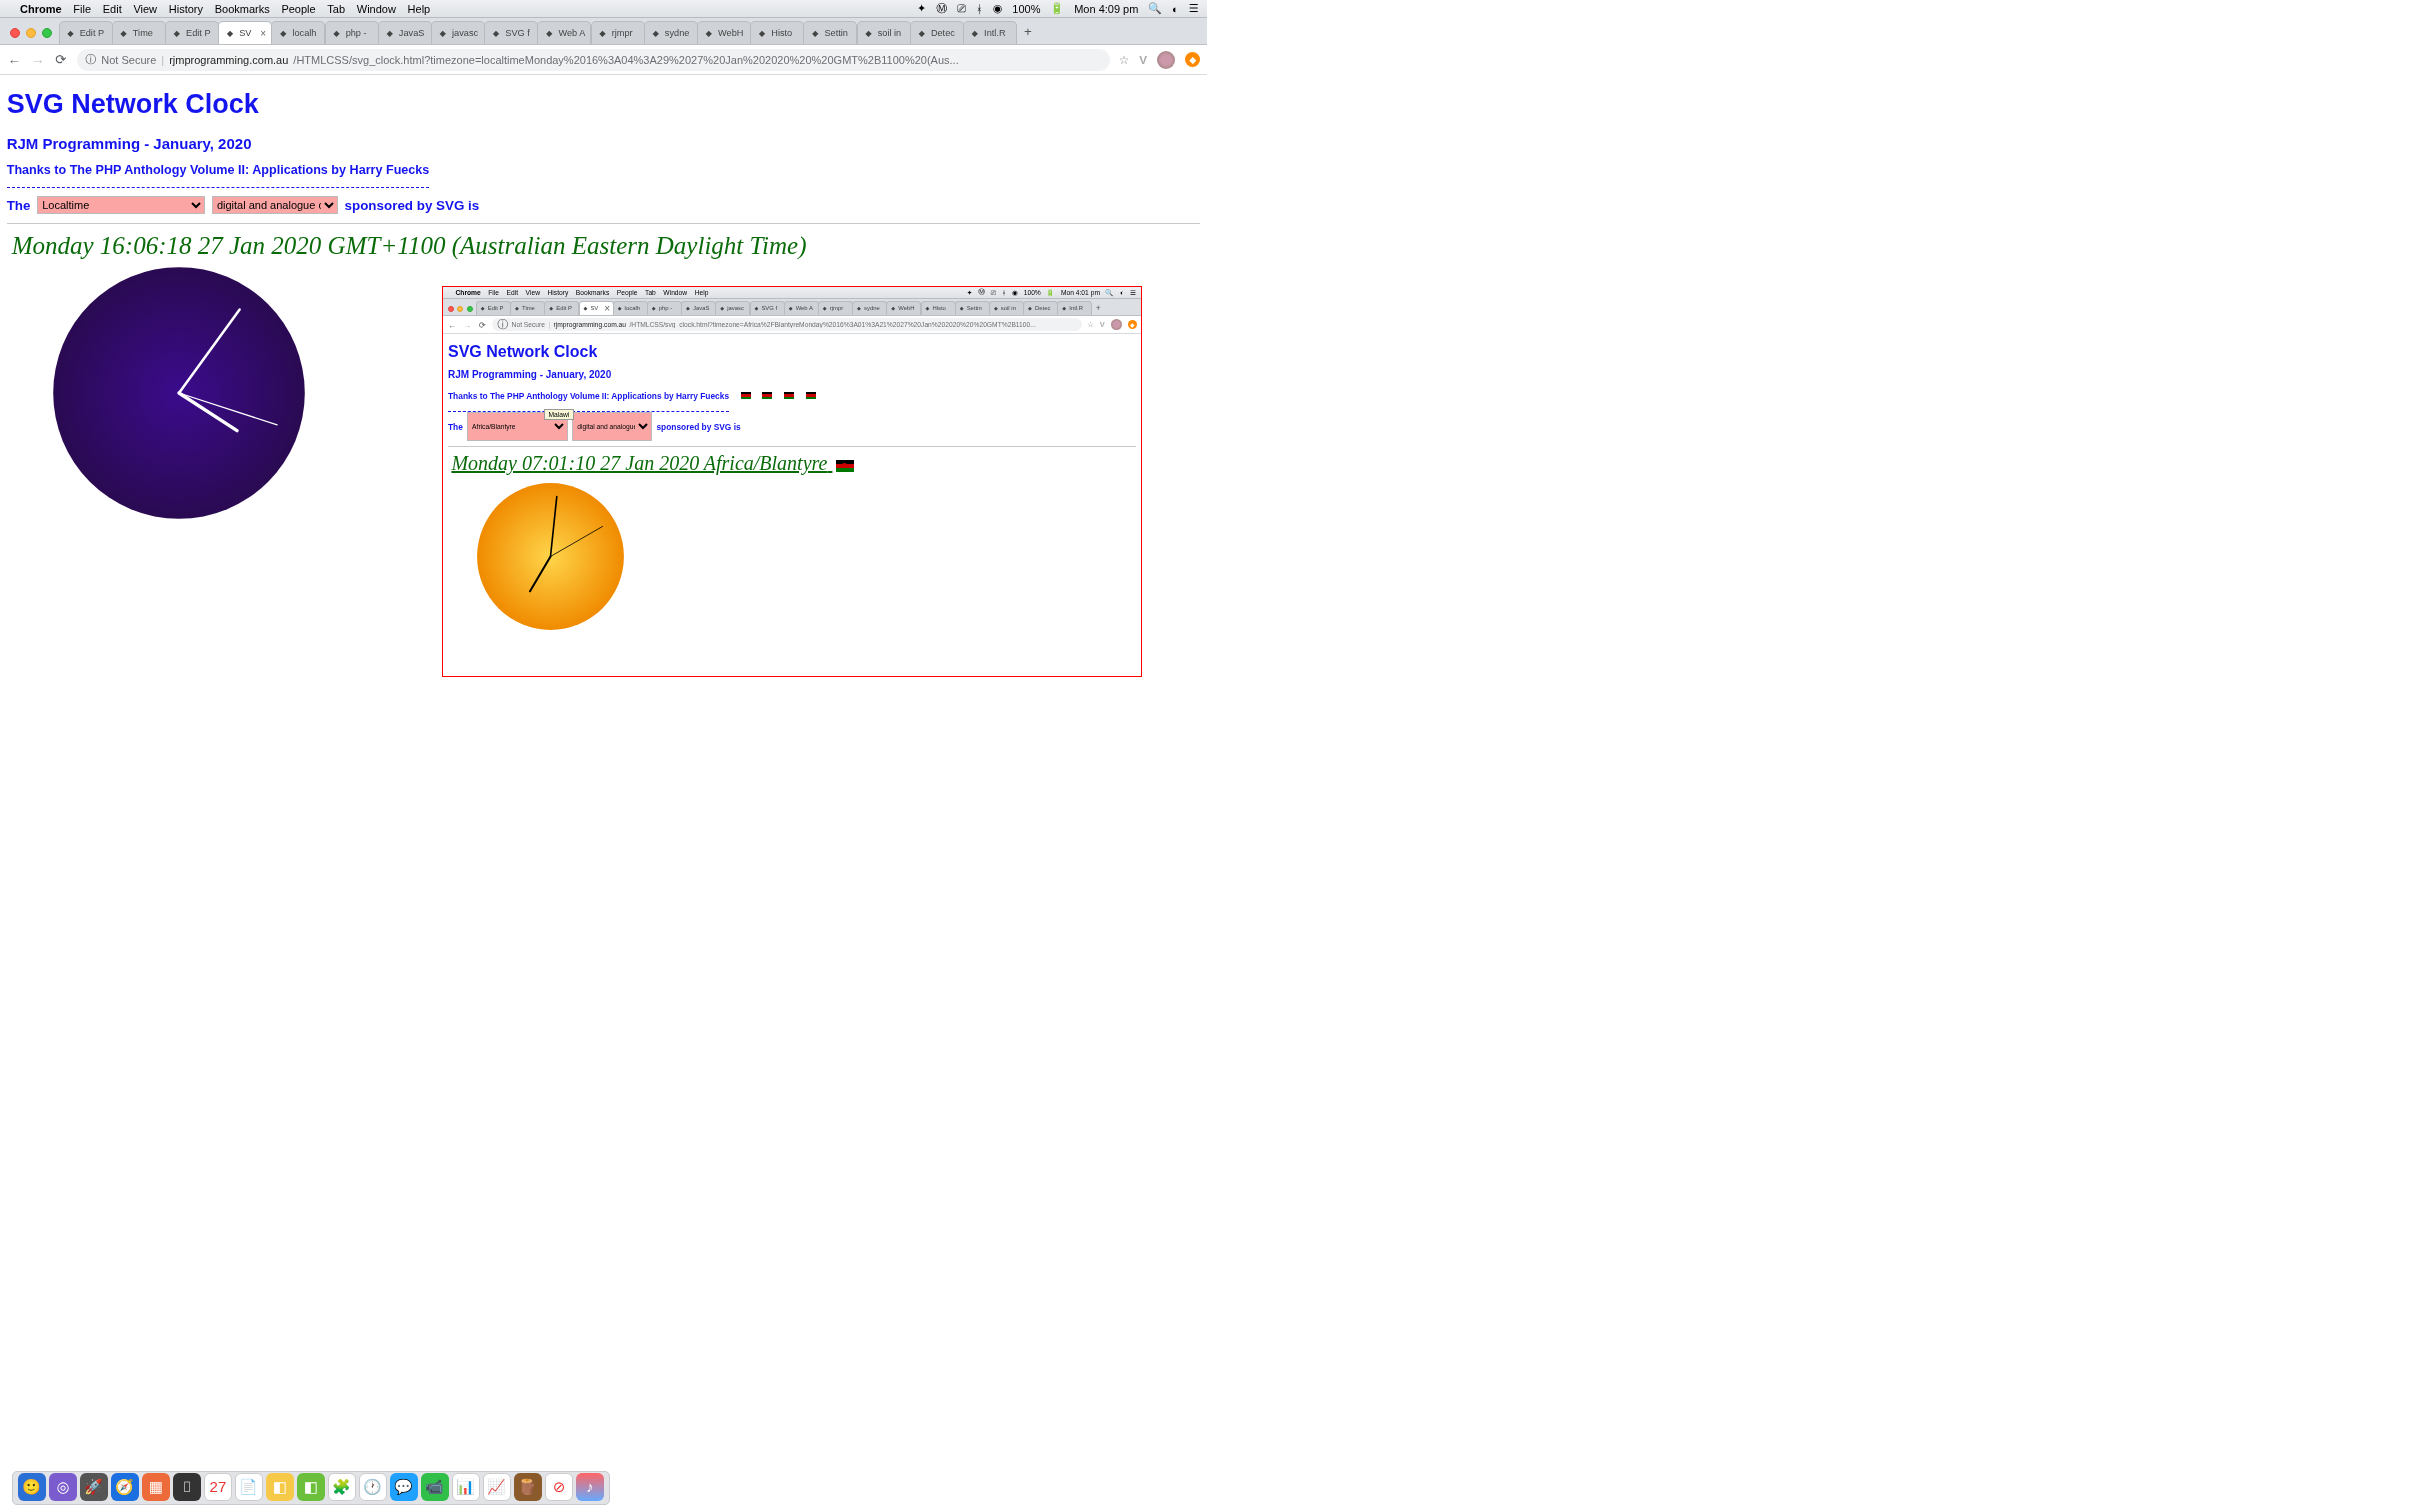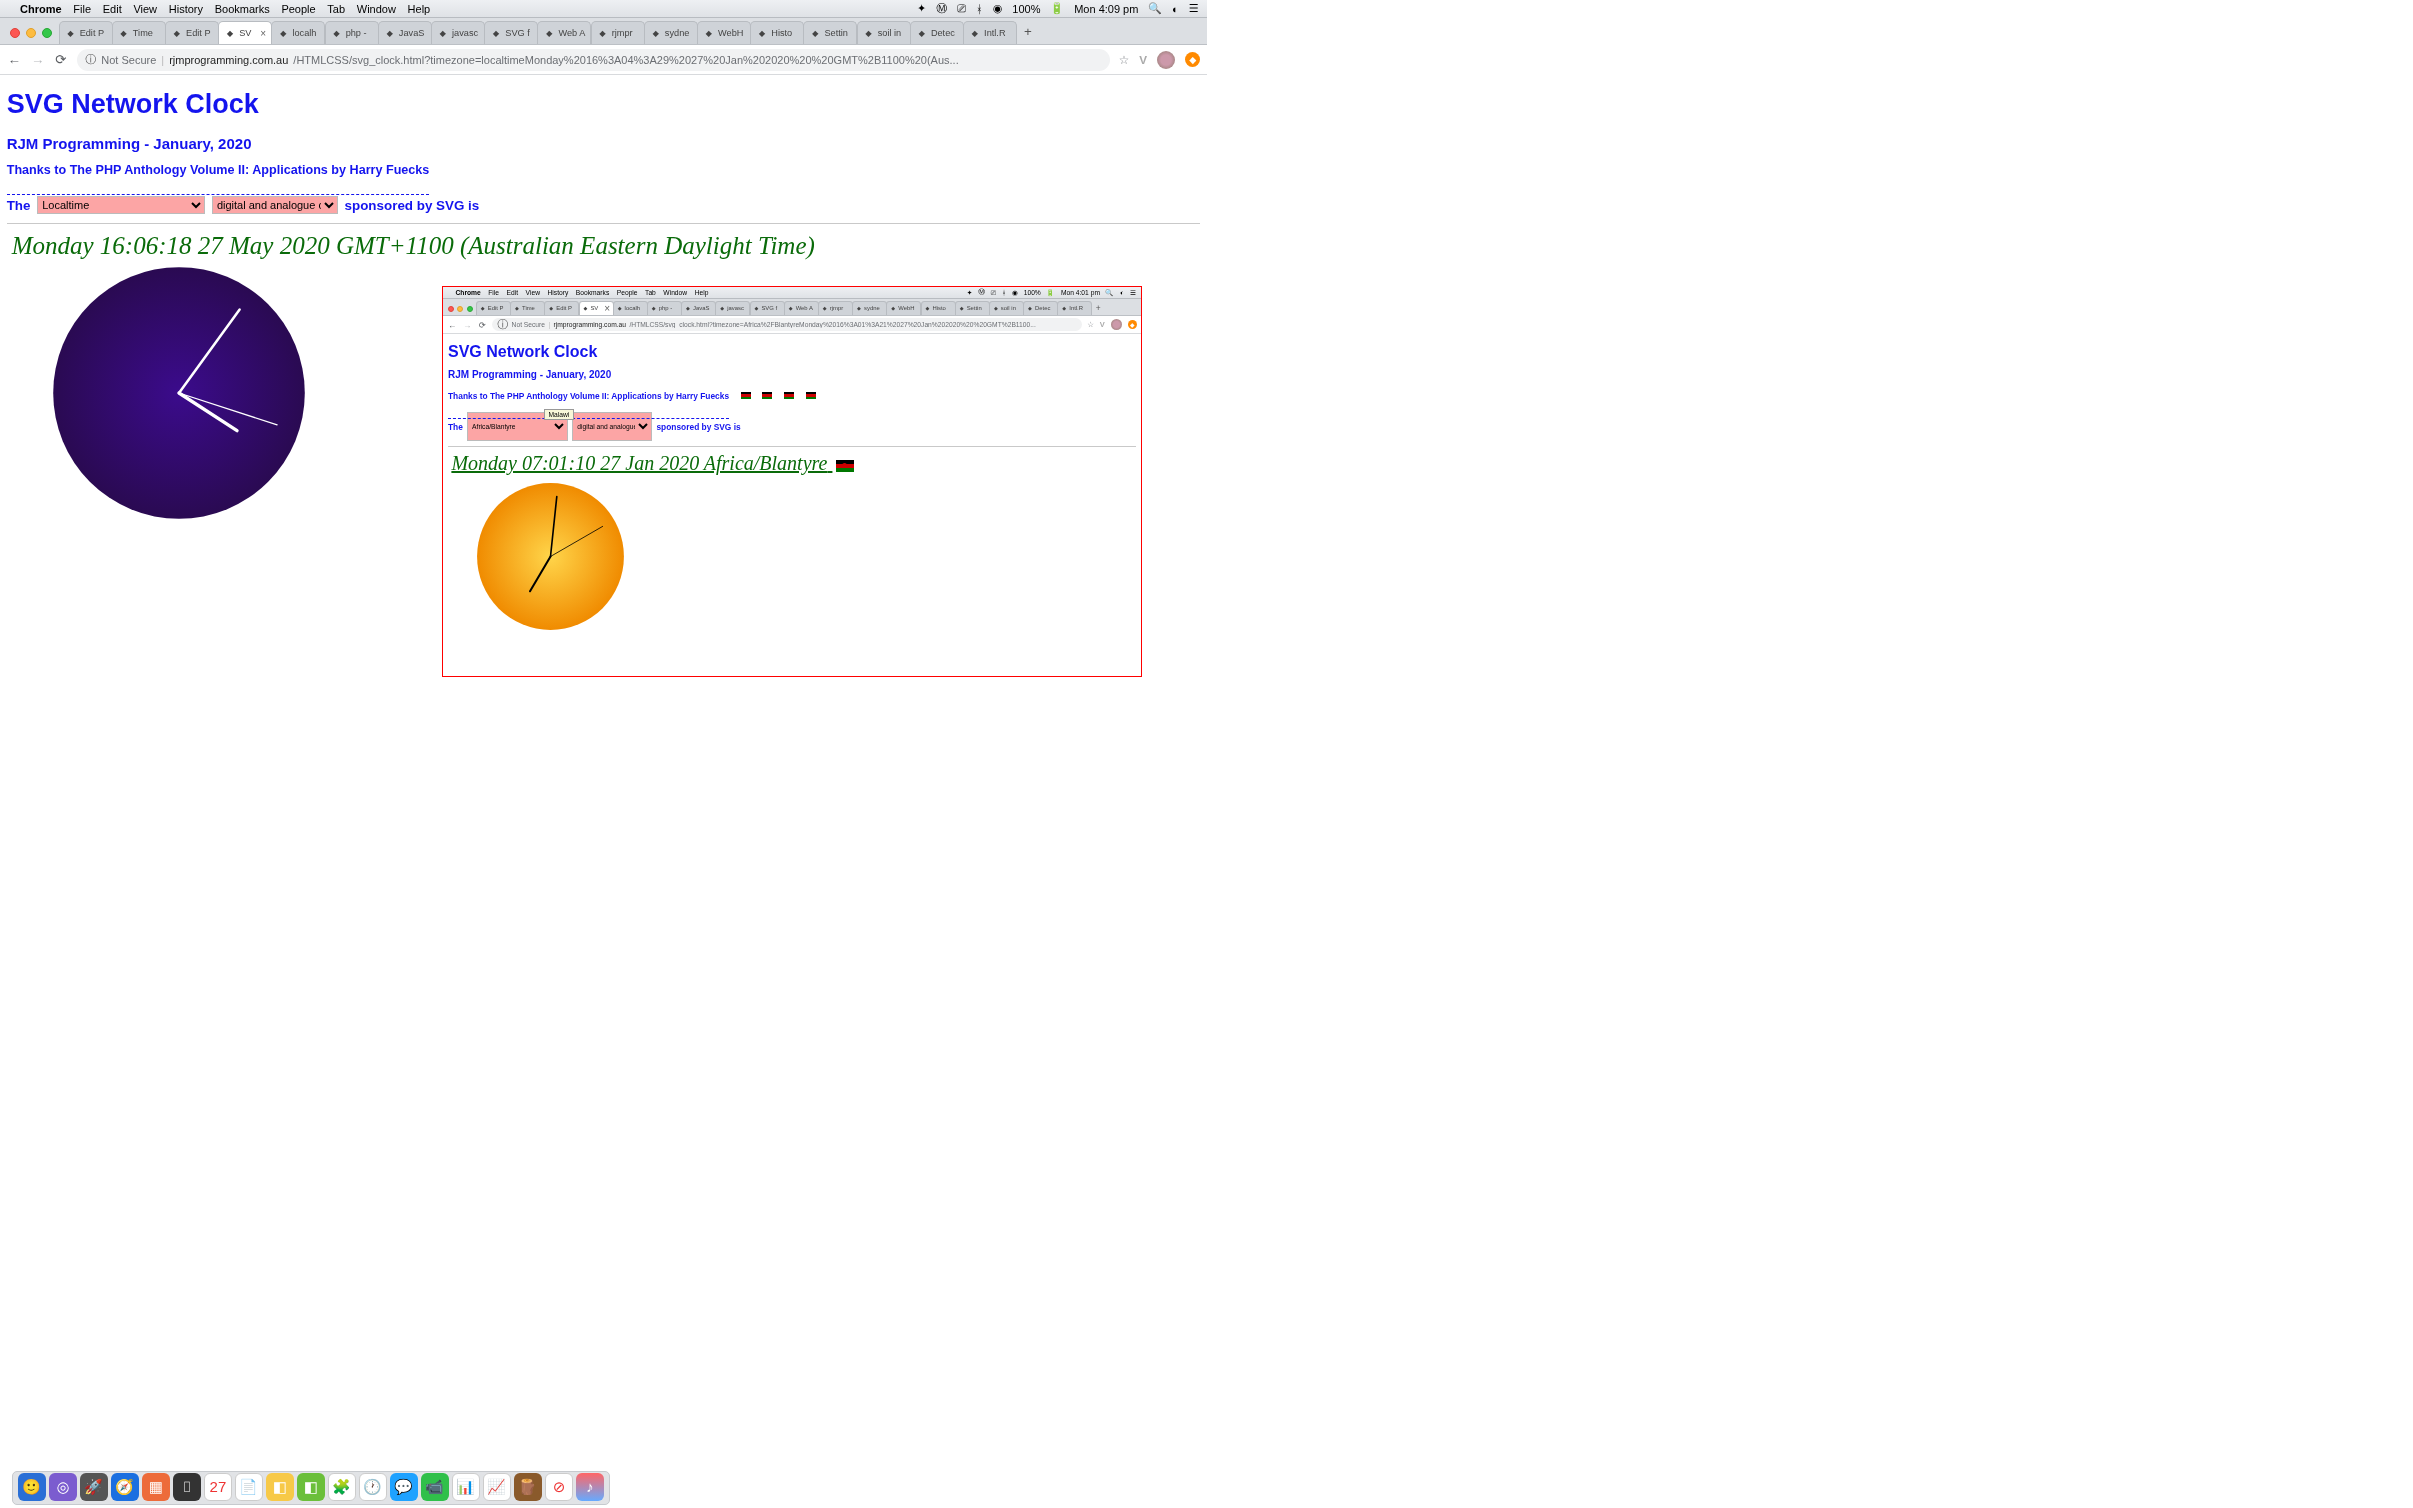--- a/index.html
+++ b/index.html
@@ -37,21 +37,21 @@
 .addr .host { color: #222; }
 .addr .rest { color: #6b6e73; white-space: nowrap; overflow: hidden; text-overflow: ellipsis; }
 .addr-ctrl { display: flex; gap: 10px; align-items: center; color: #7a7d82; font-size: 11.7px; }
 .prof { width: 18.4px; height: 18.4px; border-radius: 50%; background: radial-gradient(circle, #c9a 40%, #876 100%); }
 .orange-dot { width: 15px; height: 15px; border-radius: 50%; background: #ff8a00; display: flex; align-items: center; justify-content: center; color: #fff; font-size: 9.2px; }
 
 
 .page { padding: 6.7px 6.7px 0 6.7px; position: relative; }
 h1.title { color: #1414ee; font-size: 27px; font-weight: 700; margin: 6.7px 0 15px 0; }
 h3.sub { color: #1414ee; font-size: 15px; font-weight: 700; margin: 5px 0 11.7px 0; }
-h4.thanks { color: #1414ee; border-bottom: 1.7px dashed #1414ee; display: inline; font-size: 12.6px; font-weight: 700; padding-bottom: 17px; }
+h4.thanks { color: #1414ee; border-bottom: 1.7px dashed #1414ee; display: inline; font-size: 12.6px; font-weight: 700; padding-bottom: 10px; }
 .ctrl-line { margin: 18.4px 0 8.4px 0; font-size: 13.4px; color: #1414ee; font-weight: 700; display: flex; align-items: center; gap: 6.7px; }
 .ctrl-line select { font-size: 11px; font-weight: 400; color: #000; height: 18.4px; border: 0.8px solid #bbb; background: #fca5a5; }
 .ctrl-line select.tz { width: 168px; }
 .ctrl-line select.mode { width: 126px; }
 hr.sep { margin: 5px 0 8.4px 0; border: none; border-top: 0.8px solid #c9c9c9; }
 .datetime { color: #0a6b0a; font-style: italic; font-family: "Times New Roman", serif; font-size: 25px; margin: 1.7px 0 3.4px 5px; }
 .clock-wrap { margin-left: 42px; margin-top: 3.4px; }
 
 
 .nested { position: absolute; left: 442px; top: 211px; width: 700px; height: 391px; border: 1.7px solid #f00; background: #fff; overflow: hidden; }
@@ -231,21 +231,21 @@
   <h3 class="sub">RJM Programming - January, 2020</h3>
   <h4 class="thanks">Thanks to The PHP Anthology Volume II: Applications by Harry Fuecks</h4>
 
   <div class="ctrl-line">
     <span>The</span>
     <select class="tz"><option>Localtime</option></select>
     <select class="mode"><option>digital and analogue clock</option></select>
     <span>sponsored by SVG is</span>
   </div>
   <hr class="sep">
-  <div class="datetime">Monday 16:06:18 27 May 2020 GMT+1100 (Australian Eastern Daylight Time)</div>
+  <div class="datetime">Monday 16:06:18 27 Jan 2020 GMT+1100 (Australian Eastern Daylight Time)</div>
 
   <div class="clock-wrap">
     <svg id="clock-outer" width="260" height="260" viewBox="0 0 310 310">
         <defs>
           <radialGradient id="clock-outer-g">
             <stop offset="0%" stop-color="#3b0b8c"></stop>
             <stop offset="100%" stop-color="#2a0a52"></stop>
           </radialGradient>
         </defs>
         <circle cx="155" cy="155" r="150" fill="url(#clock-outer-g)"></circle>

